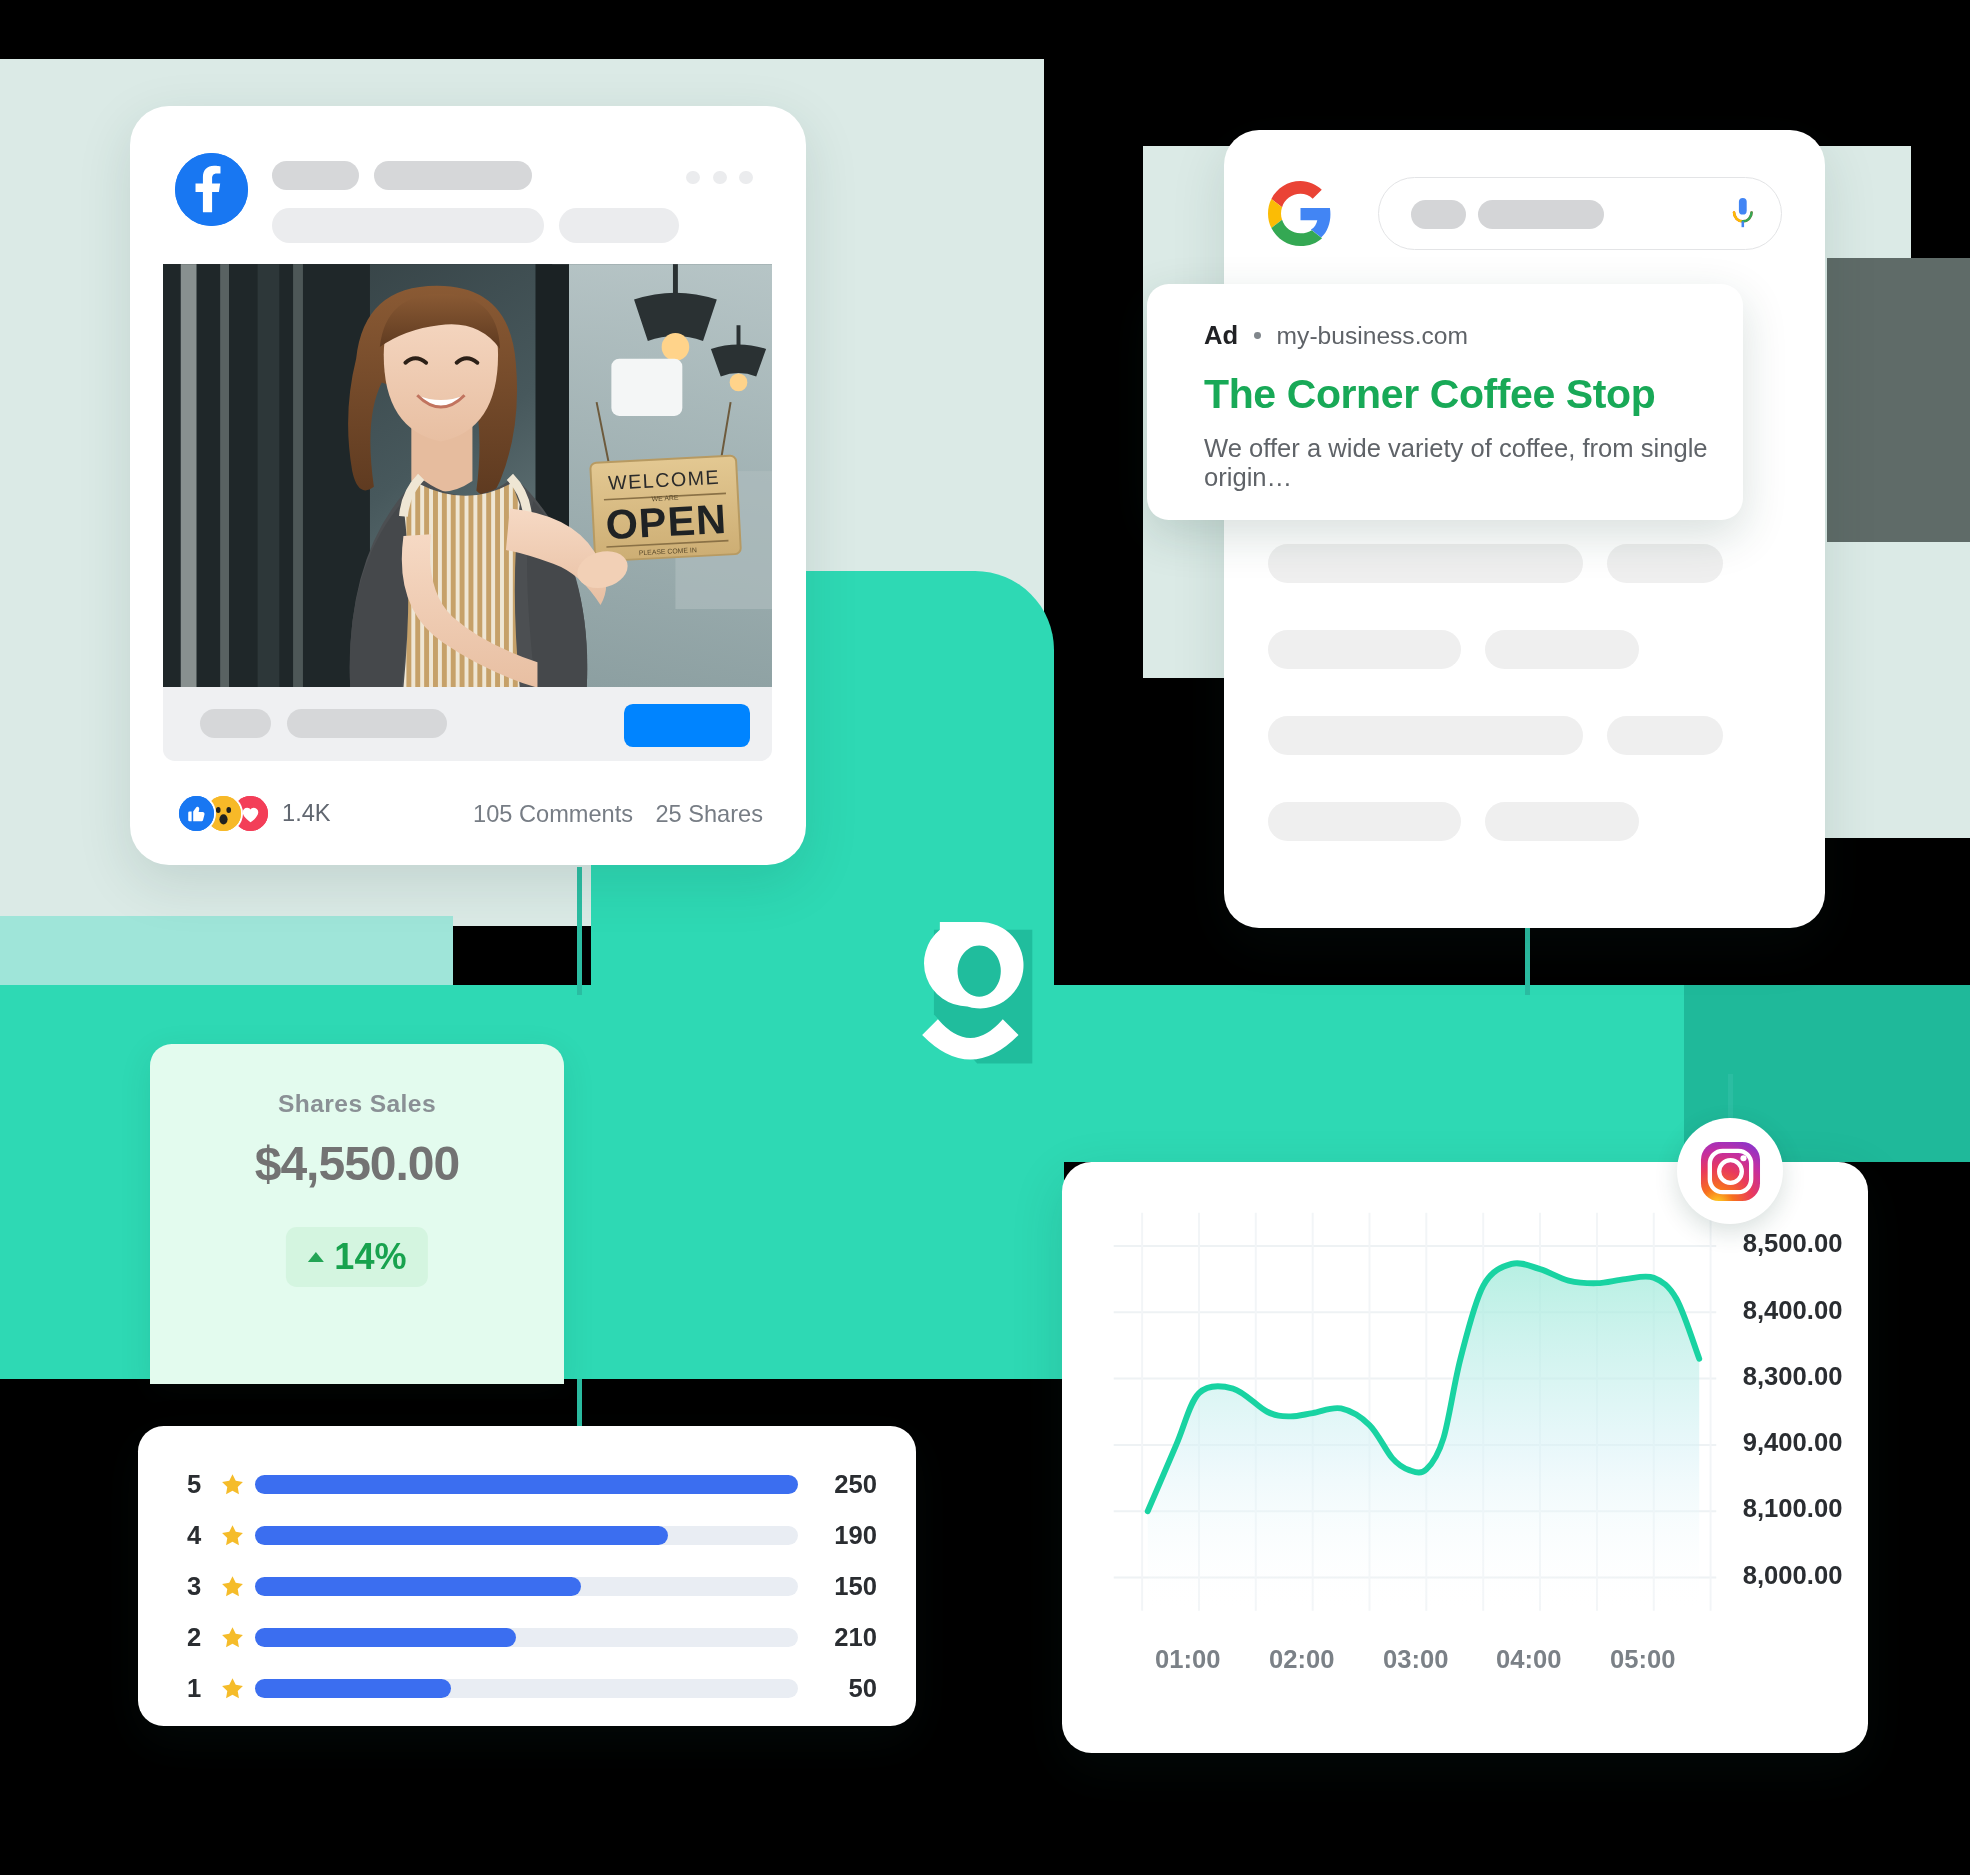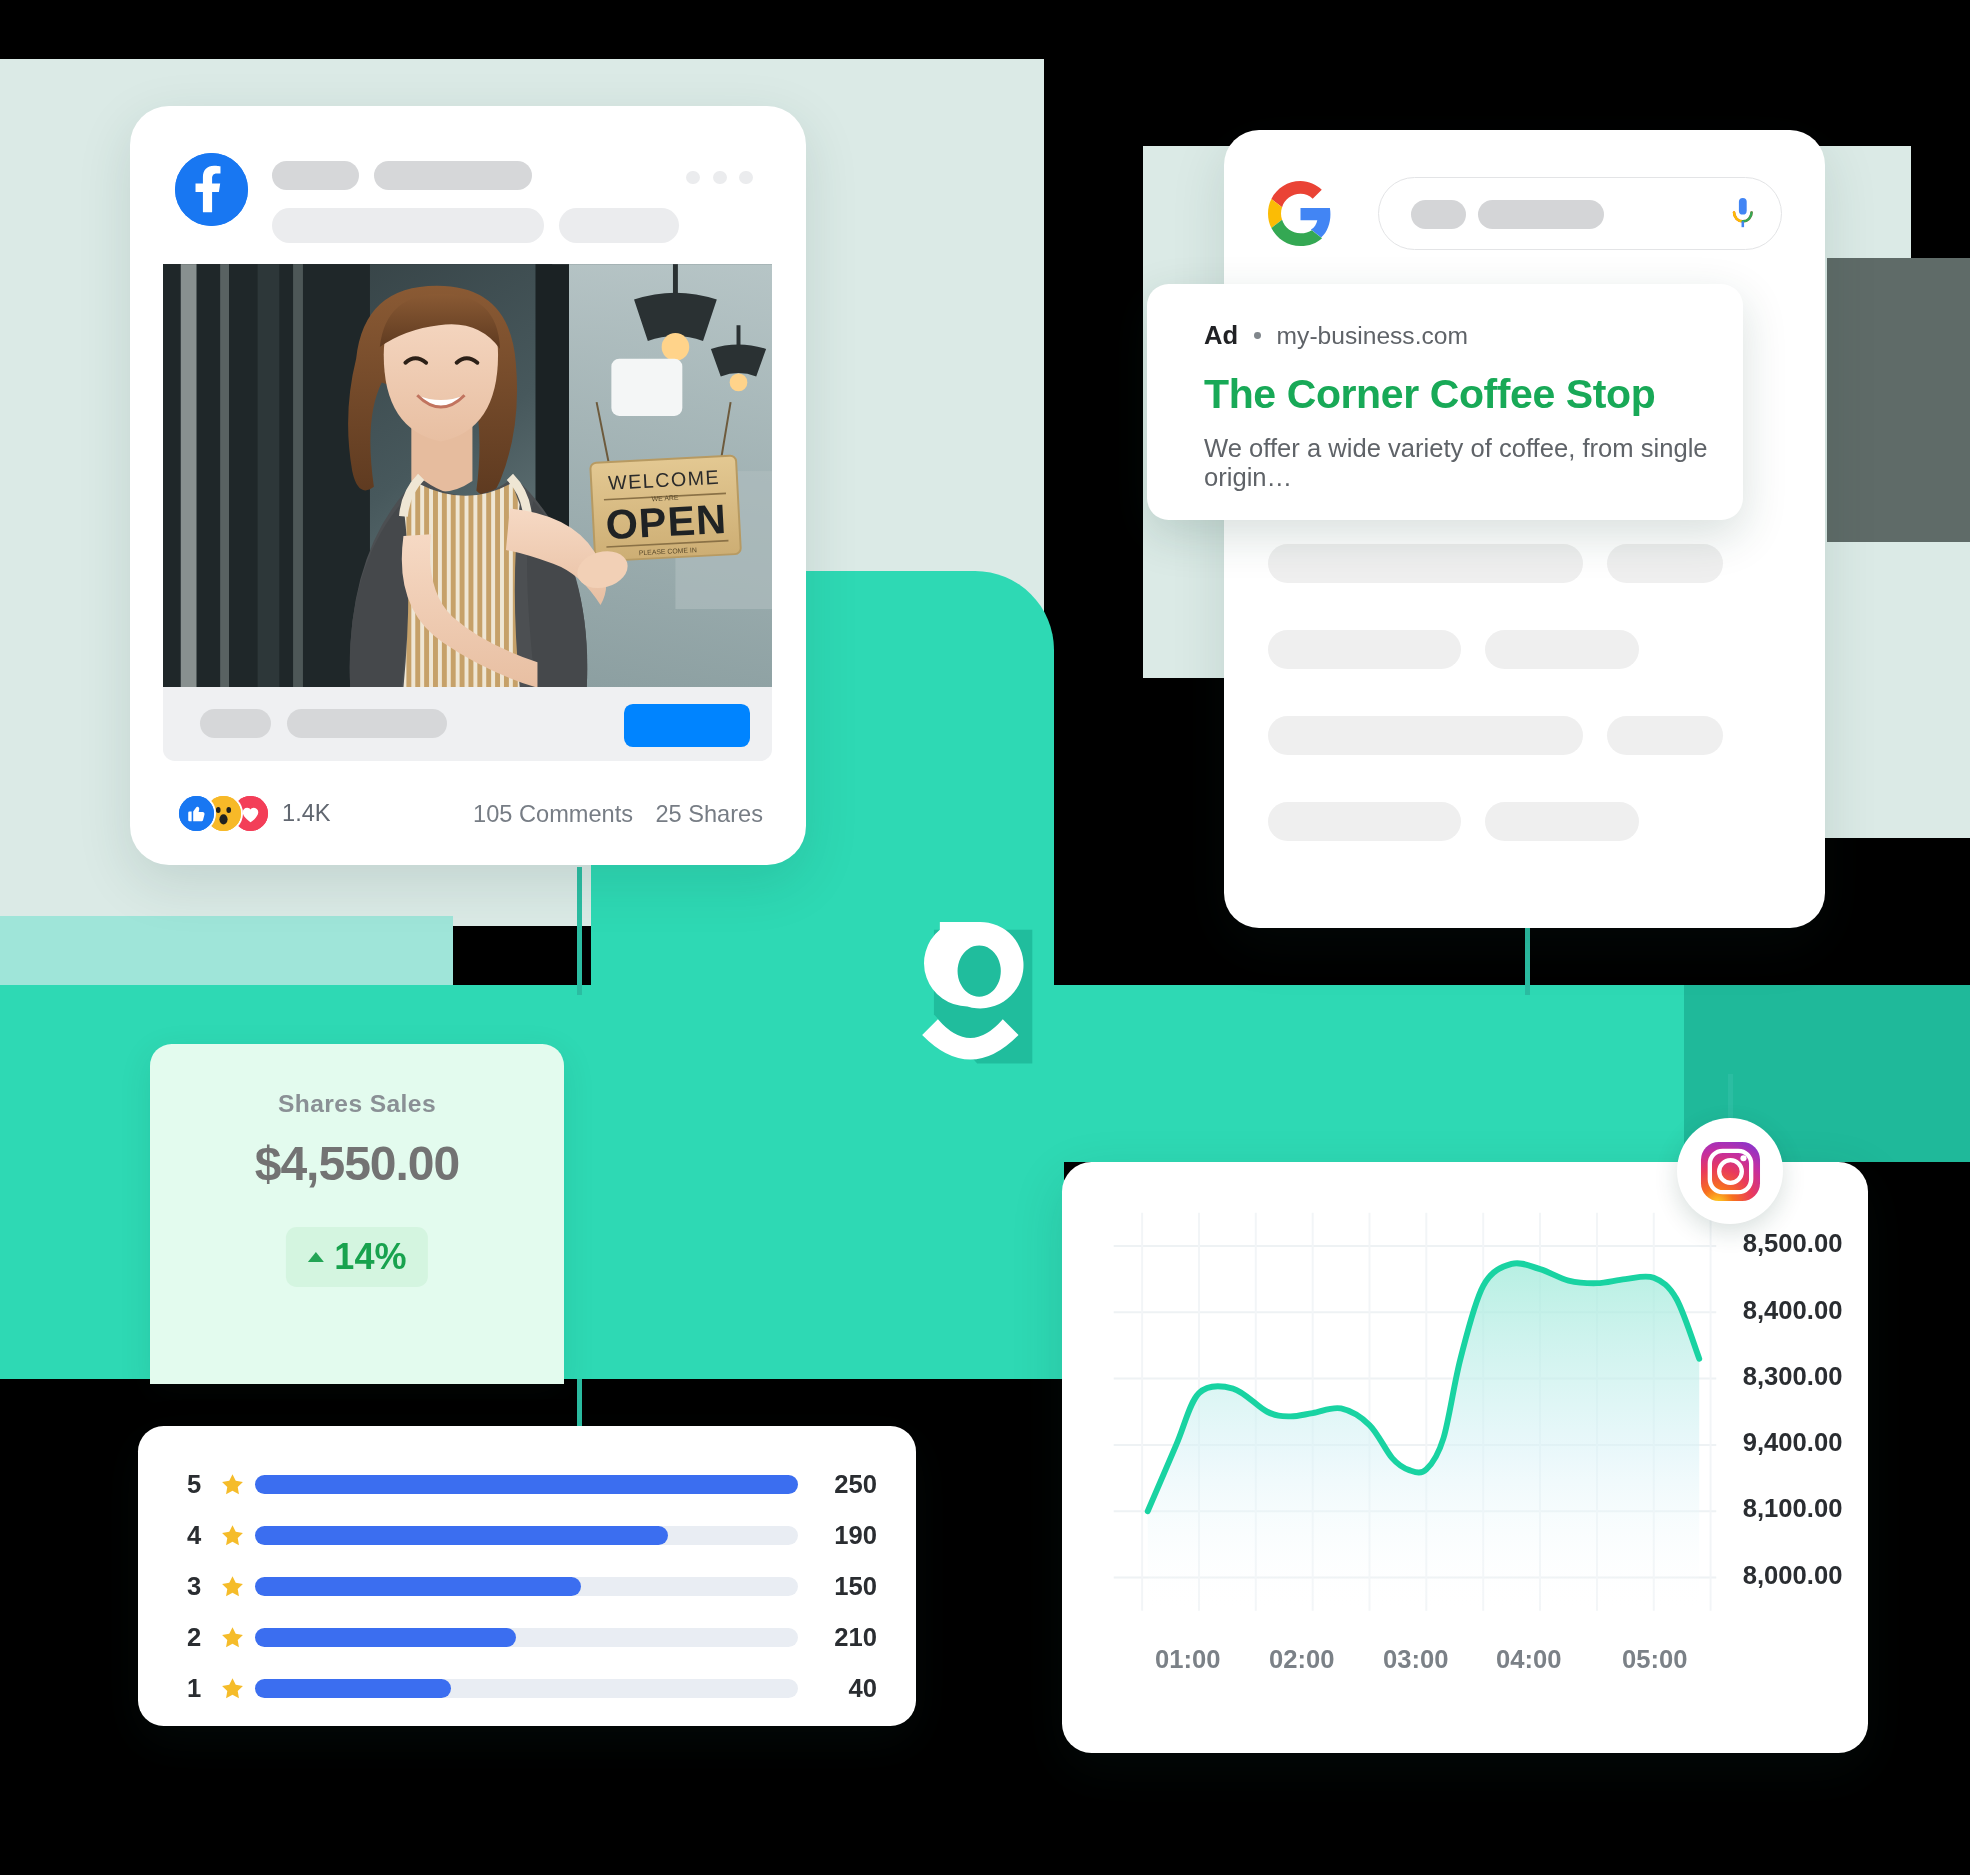--- a/index.html
+++ b/index.html
@@ -459,21 +459,21 @@
           <span class="r-val">210</span>
         </div>
         <div class="rating-row">
           <span class="r-num">1</span>
           <svg class="r-star" viewBox="0 0 24 24">
             <path d="M12 2.2l3.02 6.12 6.76.98-4.89 4.77 1.15 6.73L12 17.62l-6.04 3.18 1.15-6.73L2.22 9.3l6.76-.98z" fill="#f5bc2a"></path>
           </svg>
           <span class="r-track">
             <span class="r-fill" style="width:36%"></span>
           </span>
-          <span class="r-val">40</span>
+          <span class="r-val">50</span>
         </div>
       </div>
   </div>
 
   <div id="chart-card">
     <svg id="chart-svg" width="640" height="463" viewBox="0 0 650 470" xmlns="http://www.w3.org/2000/svg">
       <defs>
         <linearGradient id="areaFill" x1="0" y1="0" x2="0" y2="1">
           <stop offset="0%" stop-color="#9fead9" stop-opacity="0.75"></stop>
           <stop offset="55%" stop-color="#d9f2f7" stop-opacity="0.55"></stop>
@@ -510,21 +510,21 @@
         <div style="top: 165px;">8,300.00</div>
         <div style="top: 231px;">9,400.00</div>
         <div style="top: 297px;">8,100.00</div>
         <div style="top: 364px;">8,000.00</div>
       </div>
     <div class="x-labels" id="x-labels">
         <div style="left: 93px;">01:00</div>
         <div style="left: 207px;">02:00</div>
         <div style="left: 321px;">03:00</div>
         <div style="left: 434px;">04:00</div>
-        <div style="left: 548px; margin-left: 12px;">05:00</div>
+        <div style="left: 548px;">05:00</div>
       </div>
   </div>
 
   <div id="ig-stem"></div>
   <div id="ig-bubble">
     <svg width="61" height="61" viewBox="0 0 62 62" xmlns="http://www.w3.org/2000/svg">
       <defs>
         <radialGradient id="igGrad" cx="0.28" cy="1.05" r="1.25">
           <stop offset="0%" stop-color="#FFD521"></stop>
           <stop offset="22%" stop-color="#F7701E"></stop>

